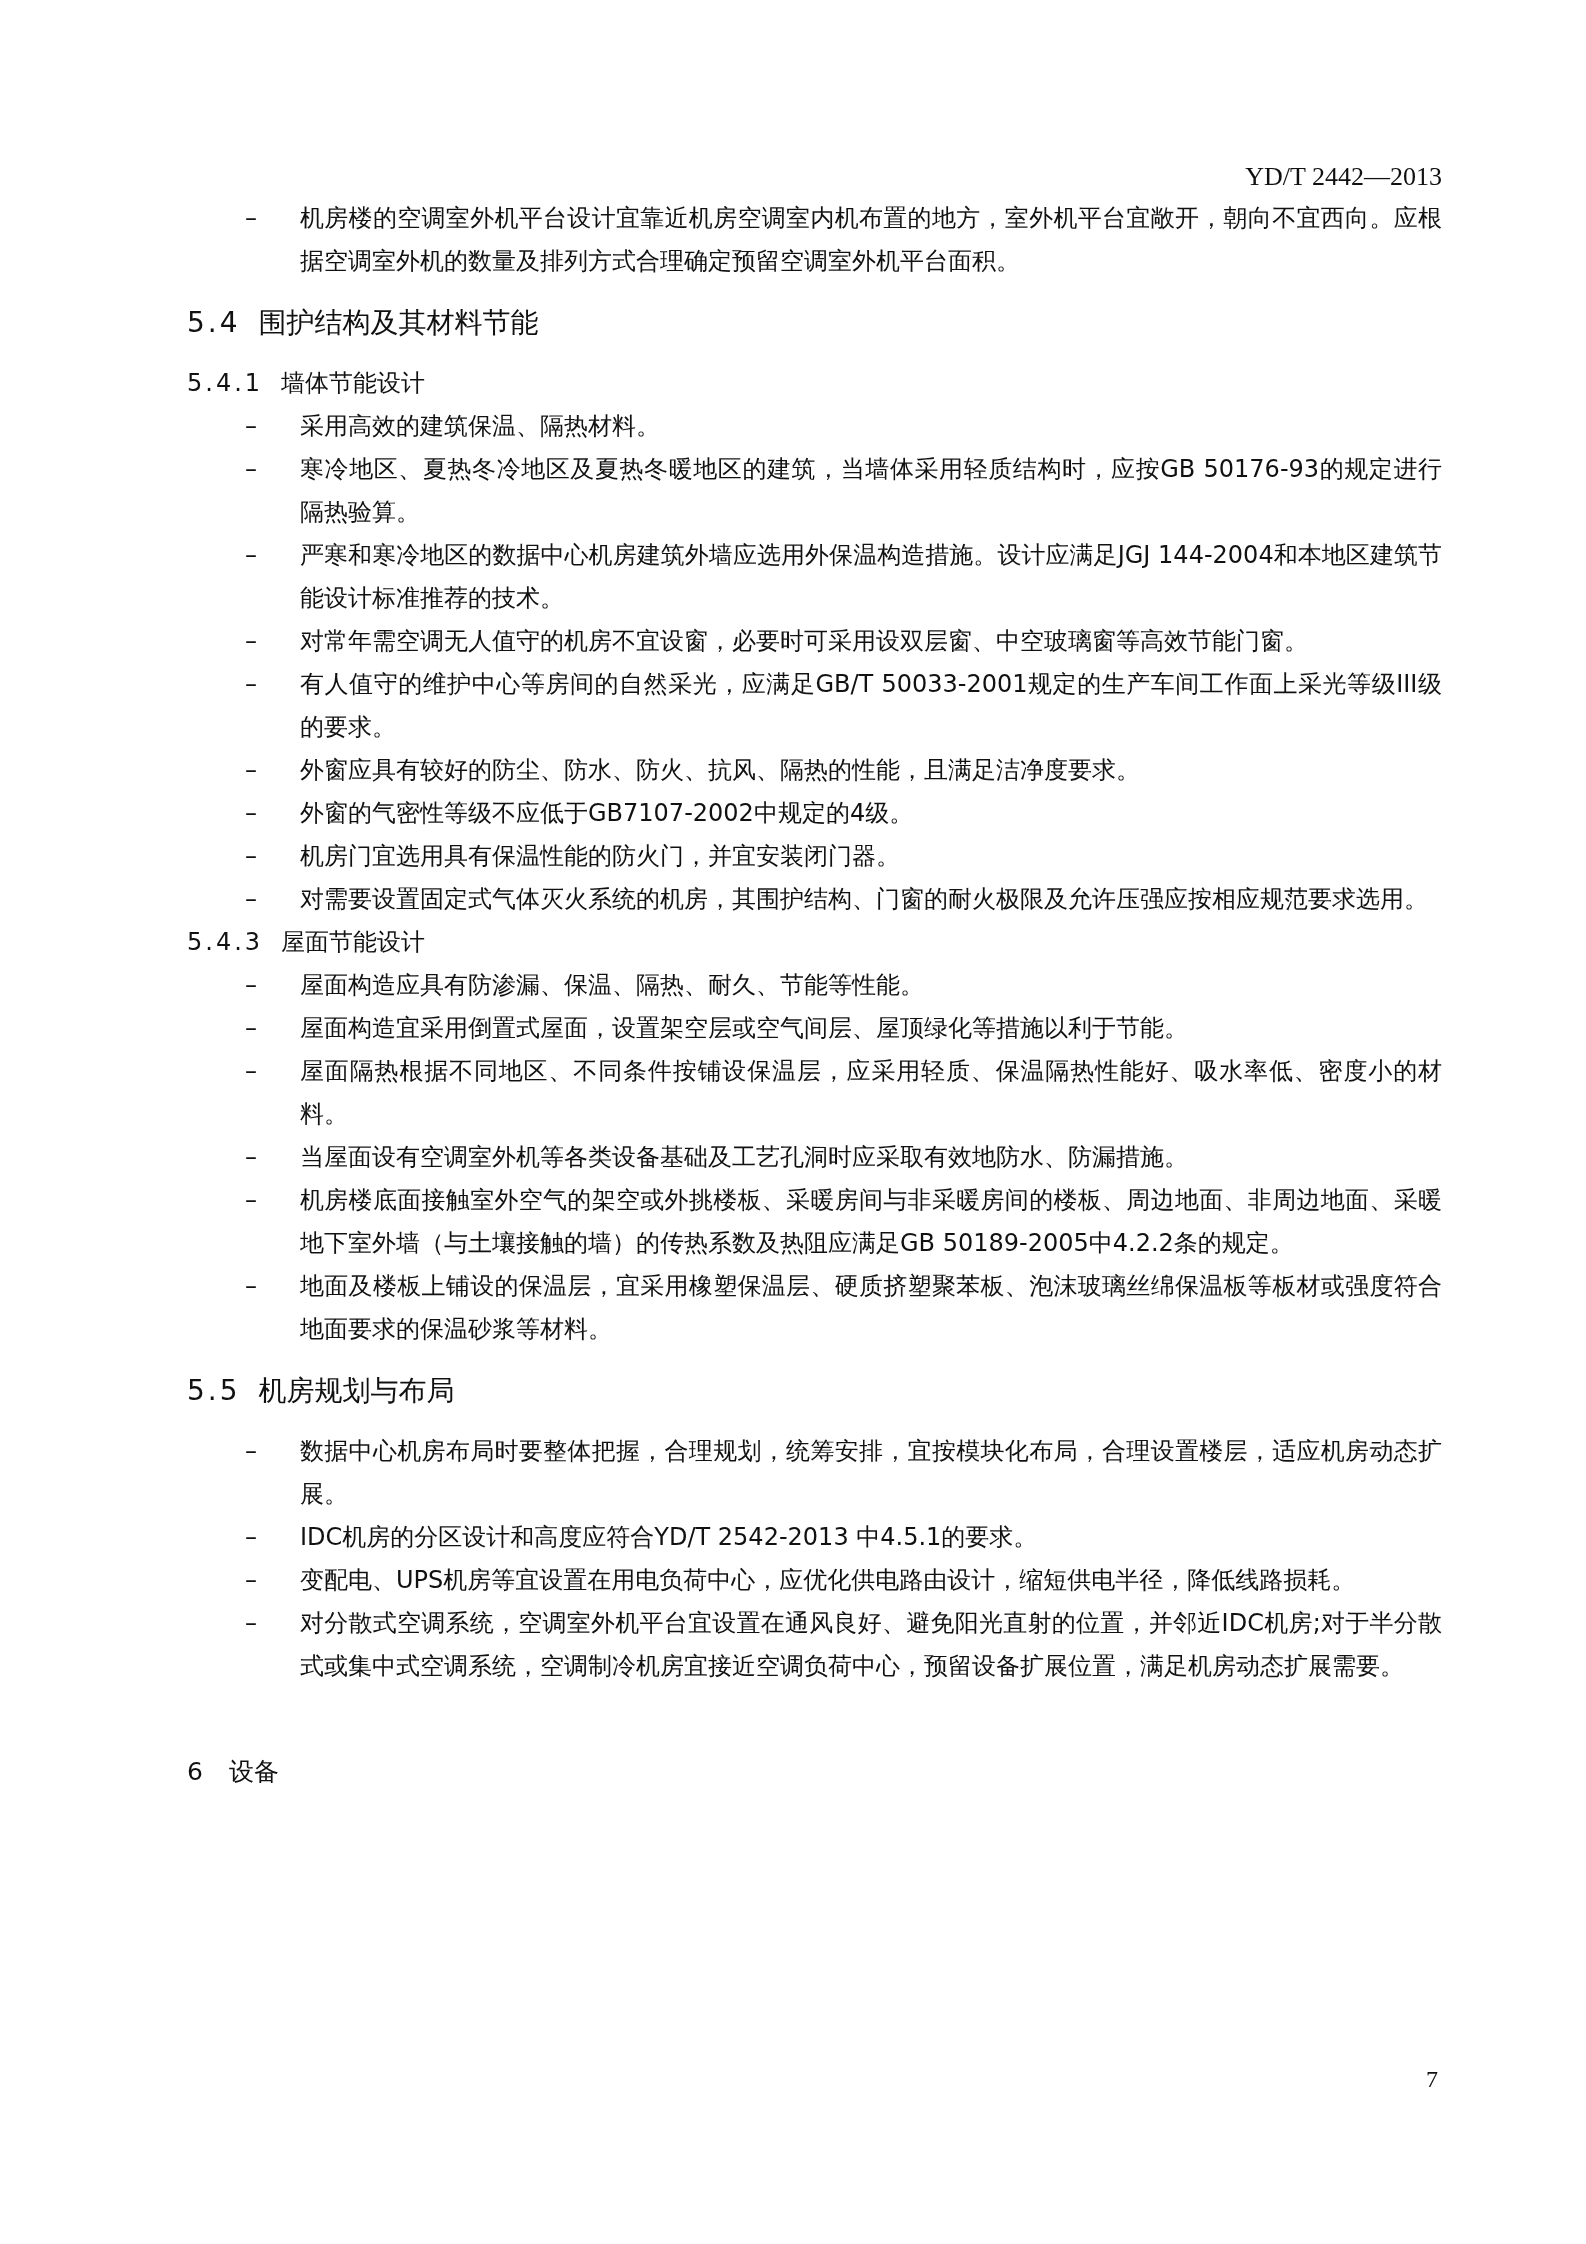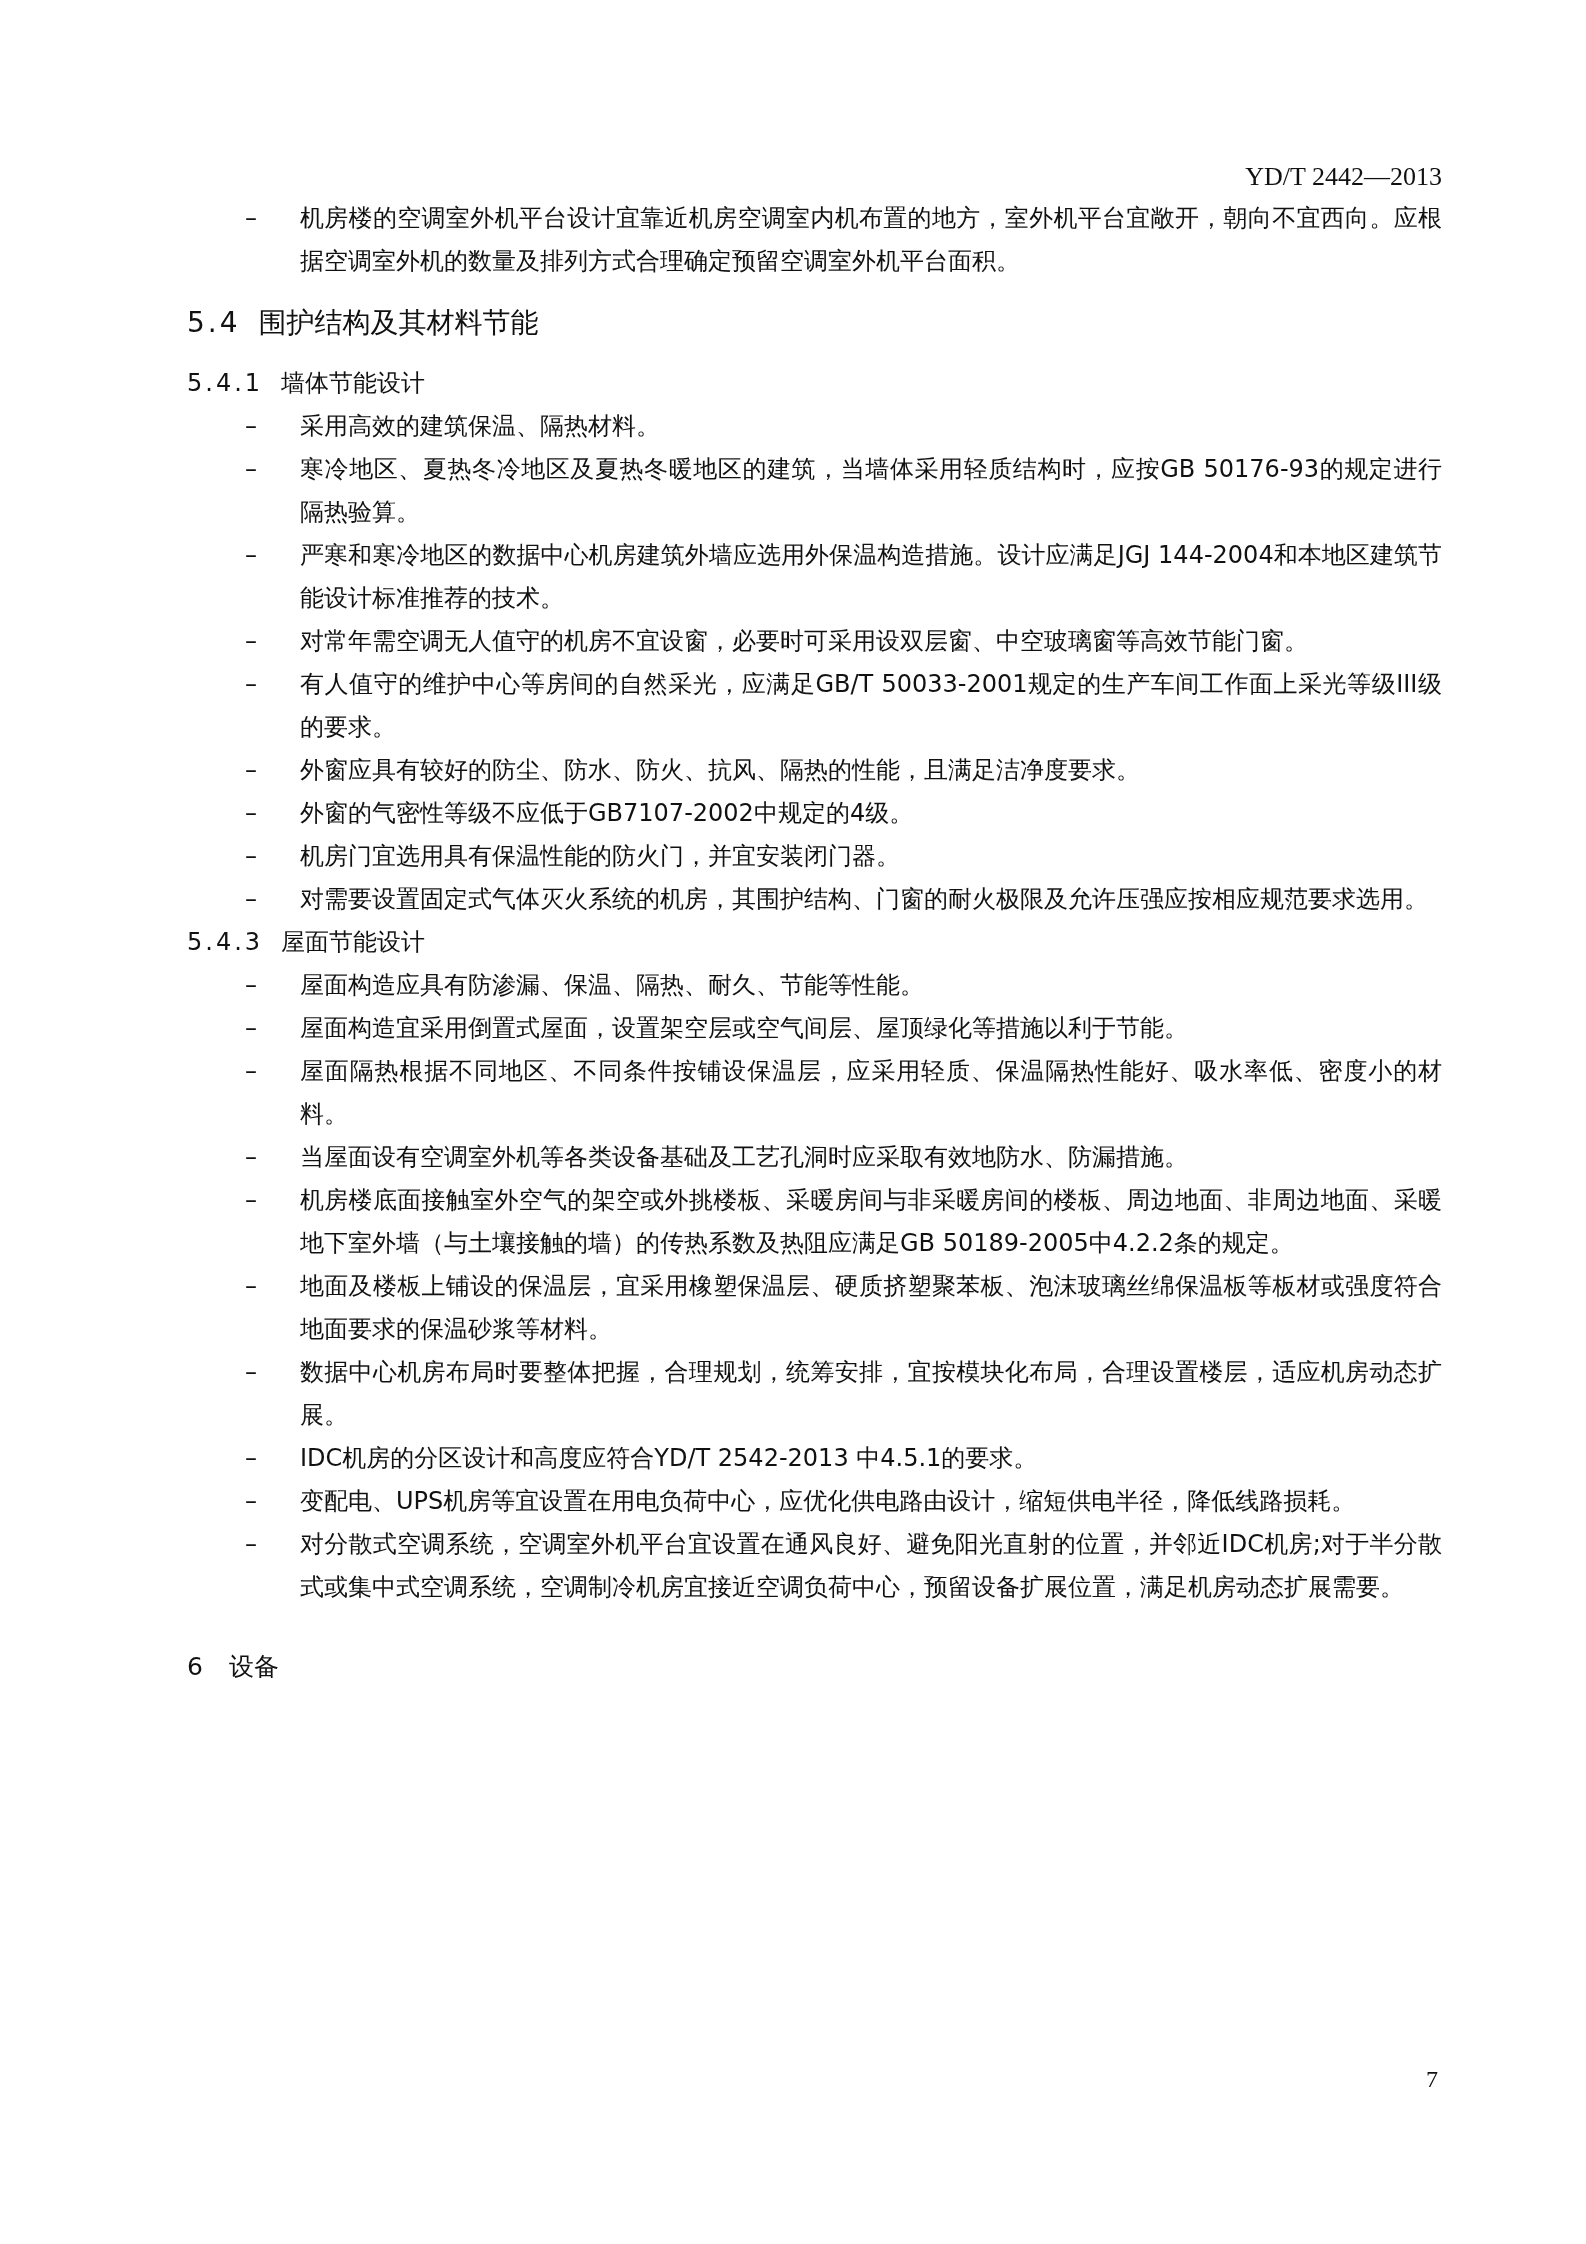--- a/index.html
+++ b/index.html
@@ -6,21 +6,21 @@
   body { width:1586px; height:2244px; position:relative; overflow:hidden;
          font-family: "DejaVu Sans", "Liberation Sans", sans-serif; color:#111; }
   .std-no { position:absolute; top:162px; right:144px; font-family:"Liberation Serif", "DejaVu Serif", serif; font-size:26px; color:#111; }
   .content { position:absolute; left:187px; top:197px; width:1255px; }
   .h2 { font-size:28px; line-height:43px; margin-top:18px; margin-bottom:18px; white-space:nowrap; }
   .h3 { font-size:24px; line-height:43px; margin-top:0; white-space:nowrap; }
   .num { display:inline-block; letter-spacing:3px; margin-right:18px; }
   .item { position:relative; padding-left:113px; font-size:24px; line-height:43px; }
   .dash { position:absolute; left:58px; top:0; }
   .txt { display:block; text-align:justify; }
-  .h1 { font-size:25px; line-height:43px; margin-top:36px; }
+  .h1 { font-size:25px; line-height:43px; margin-top:62px; }
   .h1 .num { margin-right:26px; letter-spacing:0; }
   .page-num { position:absolute; top:2066px; right:148px; font-family:"Liberation Serif", "DejaVu Serif", serif; font-size:24px; }
 </style>
 </head>
 <body>
 
 <div class="std-no">YD/T 2442—2013</div>
 
 <div class="content">
 
@@ -96,20 +96,23 @@
 
   <div class="item">
       <span class="dash">–</span>
       <span class="txt">机房楼底面接触室外空气的架空或外挑楼板、采暖房间与非采暖房间的楼板、周边地面、非周边地面、采暖地下室外墙（与土壤接触的墙）的传热系数及热阻应满足GB 50189-2005中4.2.2条的规定。</span>
     </div>
   <div class="item">
       <span class="dash">–</span>
       <span class="txt">地面及楼板上铺设的保温层，宜采用橡塑保温层、硬质挤塑聚苯板、泡沫玻璃丝绵保温板等板材或强度符合地面要求的保温砂浆等材料。</span>
     </div>
 
+  <div class="h2">
+    <span class="num">5.5</span><span>机房规划与布局</span>
+  </div>
 
   <div class="item">
       <span class="dash">–</span>
       <span class="txt">数据中心机房布局时要整体把握，合理规划，统筹安排，宜按模块化布局，合理设置楼层，适应机房动态扩展。</span>
     </div>
   <div class="item">
       <span class="dash">–</span>
       <span class="txt">IDC机房的分区设计和高度应符合YD/T 2542-2013 中4.5.1的要求。</span>
     </div>
   <div class="item">

